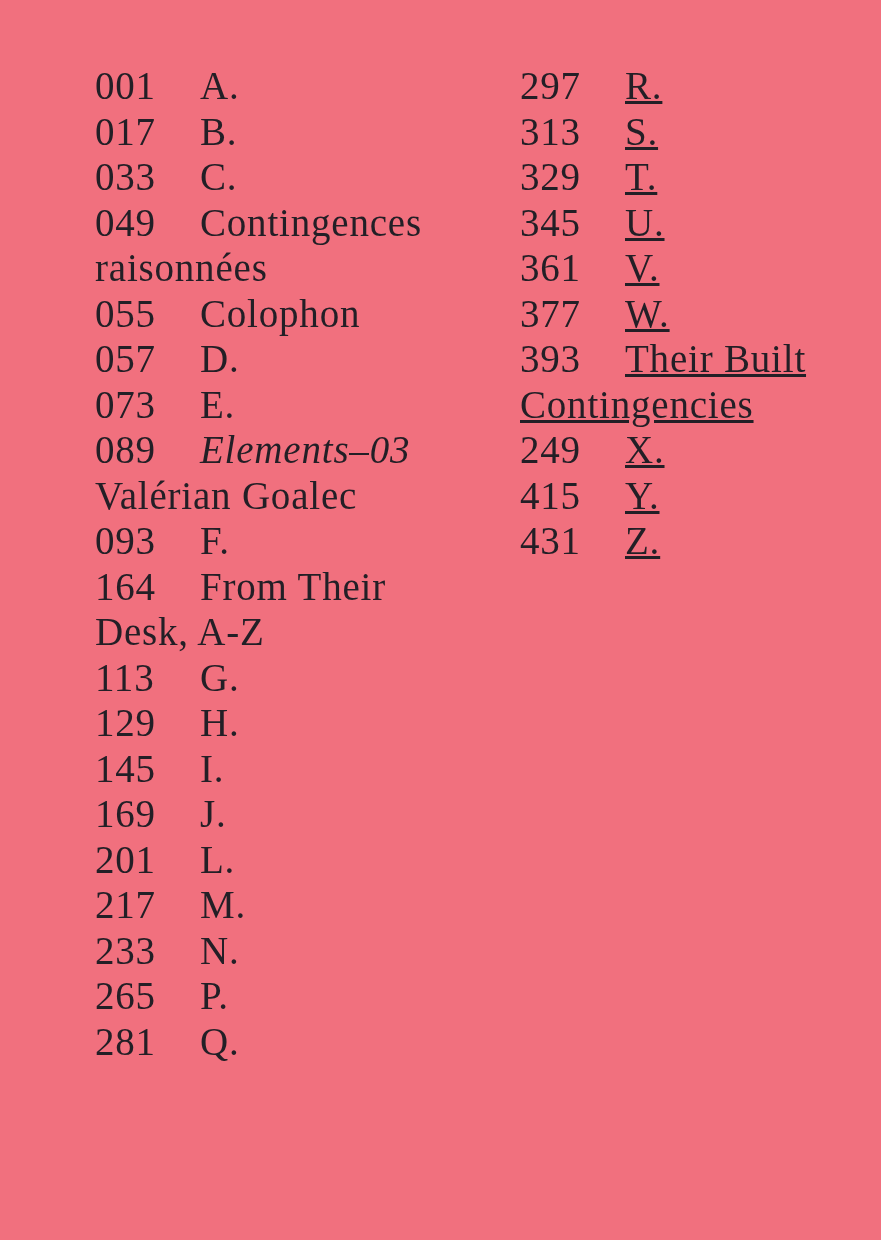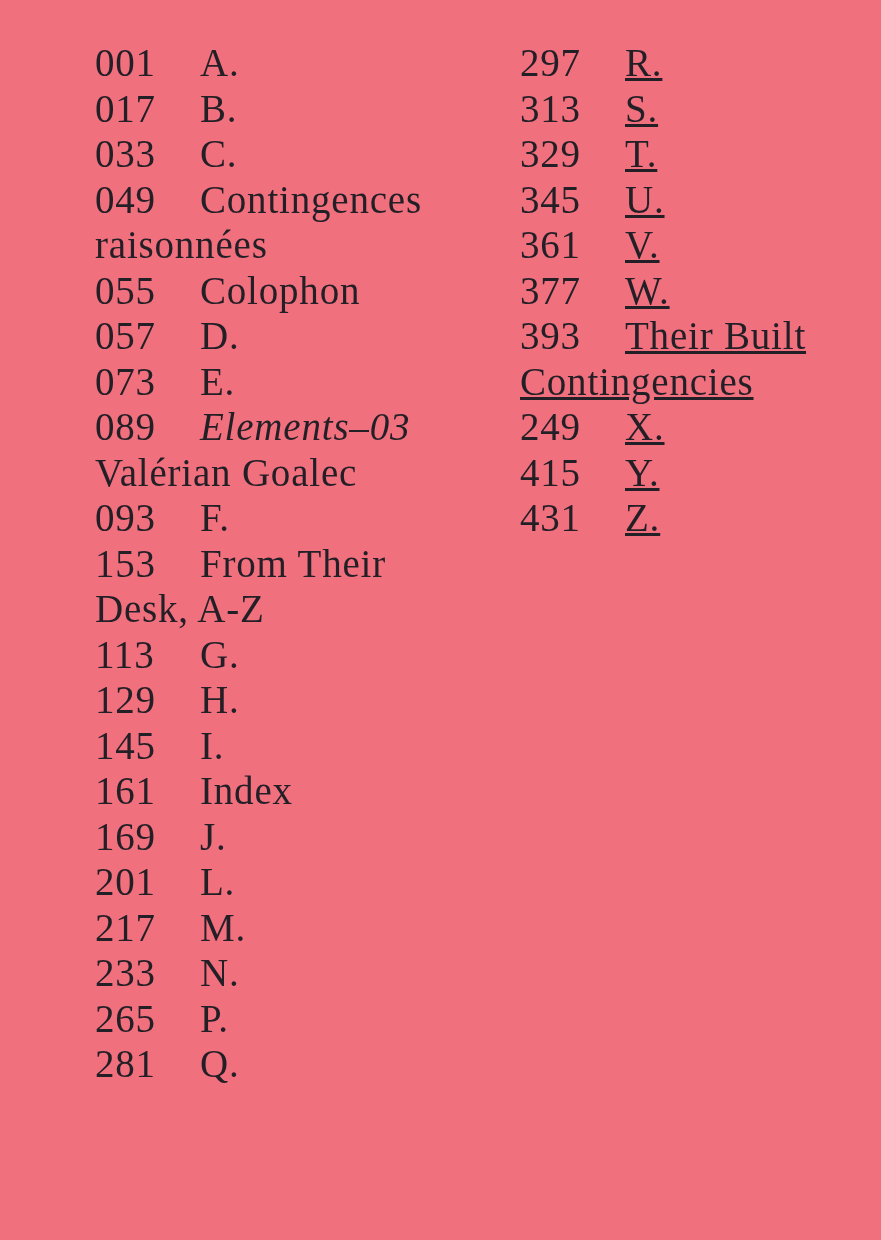--- a/index.html
+++ b/index.html
@@ -13,21 +13,21 @@
     background: #f1707e;
     overflow: hidden;
     font-family: "Liberation Serif", serif;
     color: #231f26;
     font-size: 39px;
     line-height: 45.5px;
     letter-spacing: 0.8px;
   }
   .toc-column {
     position: absolute;
-    top: 40px;
+    top: 63px;
   }
   .toc-column.left {
     left: 95px;
     width: 378px;
   }
   .toc-column.right {
     left: 520px;
     width: 342px;
     text-decoration: underline;
   }
@@ -51,25 +51,24 @@
 <div class="toc-column left">
   <div class="toc-entry"><span class="toc-num">001</span><span class="toc-title">A.</span></div>
   <div class="toc-entry"><span class="toc-num">017</span><span class="toc-title">B.</span></div>
   <div class="toc-entry"><span class="toc-num">033</span><span class="toc-title">C.</span></div>
   <div class="toc-entry"><span class="toc-num">049</span><span class="toc-title">Contingences raisonnées</span></div>
   <div class="toc-entry"><span class="toc-num">055</span><span class="toc-title">Colophon</span></div>
   <div class="toc-entry"><span class="toc-num">057</span><span class="toc-title">D.</span></div>
   <div class="toc-entry"><span class="toc-num">073</span><span class="toc-title">E.</span></div>
   <div class="toc-entry"><span class="toc-num">089</span><span class="toc-title italic">Elements–03</span><span class="toc-title"> Valérian Goalec</span></div>
   <div class="toc-entry"><span class="toc-num">093</span><span class="toc-title">F.</span></div>
-  <div class="toc-entry"><span class="toc-num">153</span><span class="toc-title">From Their Desk, A-Z</span></div>
+  <div class="toc-entry"><span class="toc-num">164</span><span class="toc-title">From Their Desk, A-Z</span></div>
   <div class="toc-entry"><span class="toc-num">113</span><span class="toc-title">G.</span></div>
   <div class="toc-entry"><span class="toc-num">129</span><span class="toc-title">H.</span></div>
   <div class="toc-entry"><span class="toc-num">145</span><span class="toc-title">I.</span></div>
-  <div class="toc-entry"><span class="toc-num">161</span><span class="toc-title">Index</span></div>
   <div class="toc-entry"><span class="toc-num">169</span><span class="toc-title">J.</span></div>
   <div class="toc-entry"><span class="toc-num">201</span><span class="toc-title">L.</span></div>
   <div class="toc-entry"><span class="toc-num">217</span><span class="toc-title">M.</span></div>
   <div class="toc-entry"><span class="toc-num">233</span><span class="toc-title">N.</span></div>
   <div class="toc-entry"><span class="toc-num">265</span><span class="toc-title">P.</span></div>
   <div class="toc-entry"><span class="toc-num">281</span><span class="toc-title">Q.</span></div>
 </div>
 
 <div class="toc-column right">
   <div class="toc-entry"><span class="toc-num">297</span><span class="toc-title">R.</span></div>

